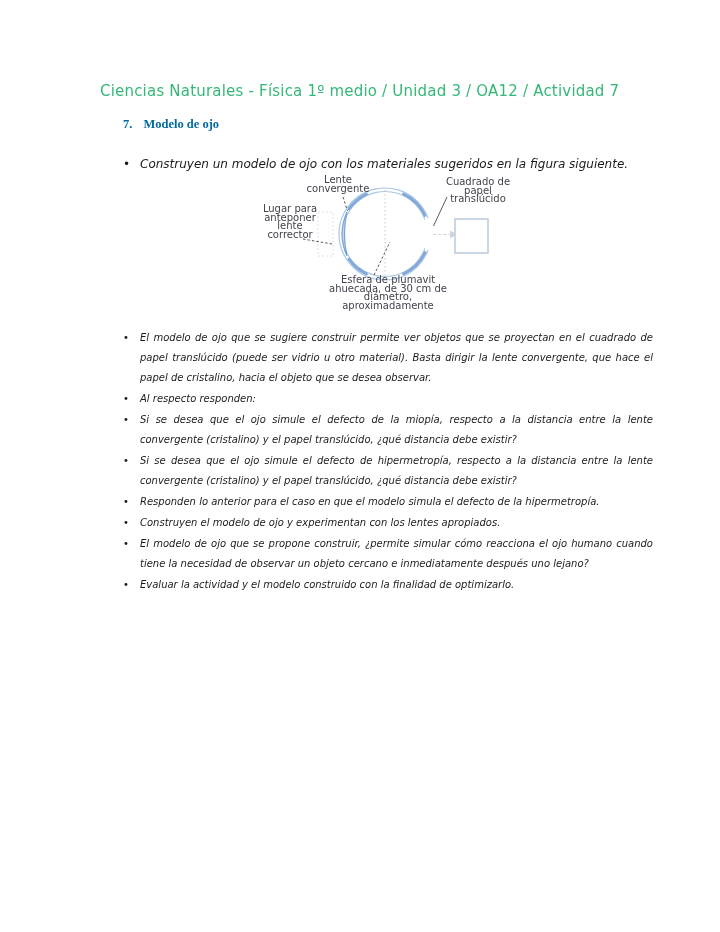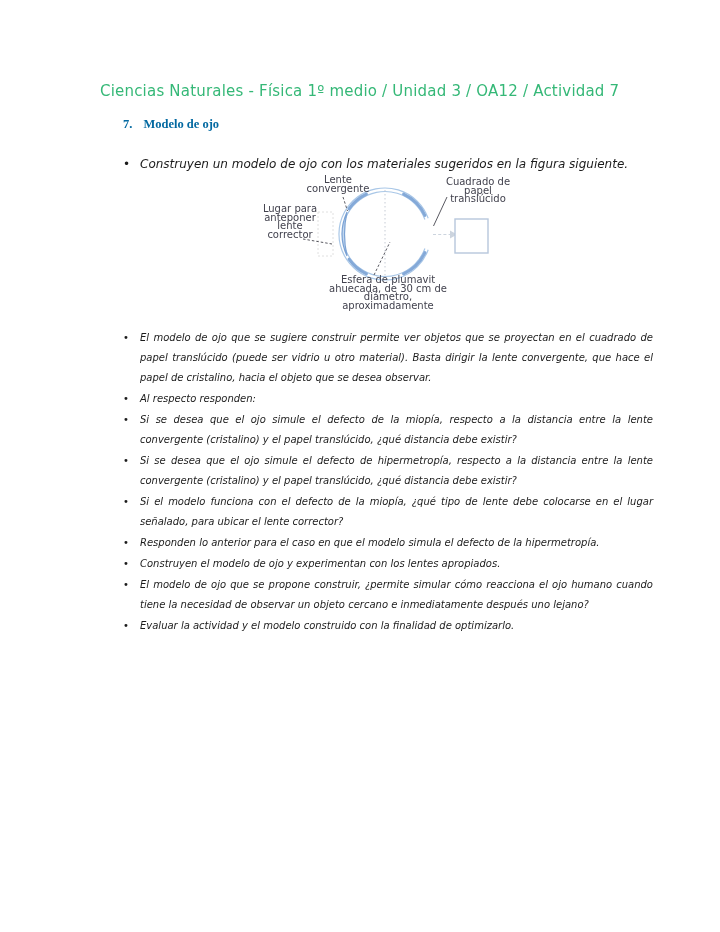--- a/index.html
+++ b/index.html
@@ -110,24 +110,20 @@
   <div class="bullet-item">
     <span class="bullet-dot"></span>
     <div class="bullet-text">Si se desea que el ojo simule el defecto de la miopía, respecto a la distancia entre la lente convergente (cristalino) y el papel translúcido, ¿qué distancia debe existir?</div>
   </div>
   <div class="bullet-item">
     <span class="bullet-dot"></span>
     <div class="bullet-text">Si se desea que el ojo simule el defecto de hipermetropía, respecto a la distancia entre la lente convergente (cristalino) y el papel translúcido, ¿qué distancia debe existir?</div>
   </div>
   <div class="bullet-item">
     <span class="bullet-dot"></span>
-    <div class="bullet-text">Si el modelo funciona con el defecto de la miopía, ¿qué tipo de lente debe colocarse en el lugar señalado, para ubicar el lente corrector?</div>
-  </div>
-  <div class="bullet-item">
-    <span class="bullet-dot"></span>
     <div class="bullet-text">Responden lo anterior para el caso en que el modelo simula el defecto de la hipermetropía.</div>
   </div>
   <div class="bullet-item">
     <span class="bullet-dot"></span>
     <div class="bullet-text">Construyen el modelo de ojo y experimentan con los lentes apropiados.</div>
   </div>
   <div class="bullet-item">
     <span class="bullet-dot"></span>
     <div class="bullet-text">El modelo de ojo que se propone construir, ¿permite simular cómo reacciona el ojo humano cuando tiene la necesidad de observar un objeto cercano e inmediatamente después uno lejano?</div>
   </div>

